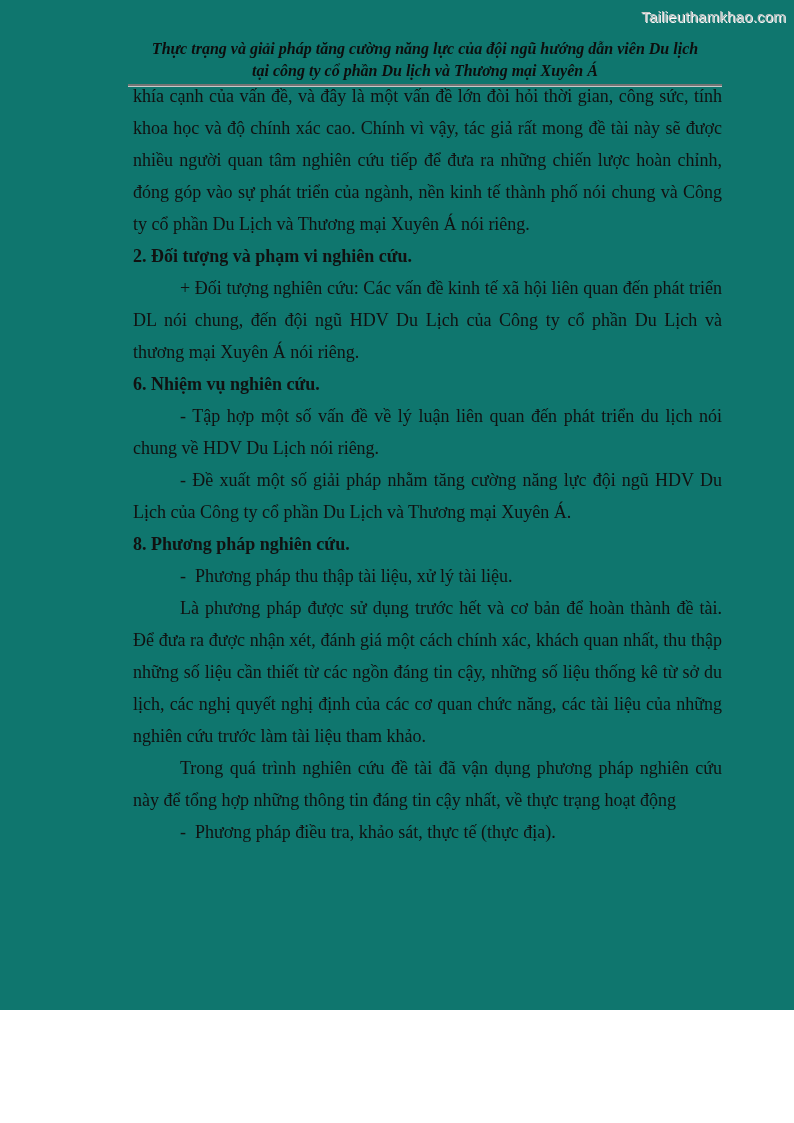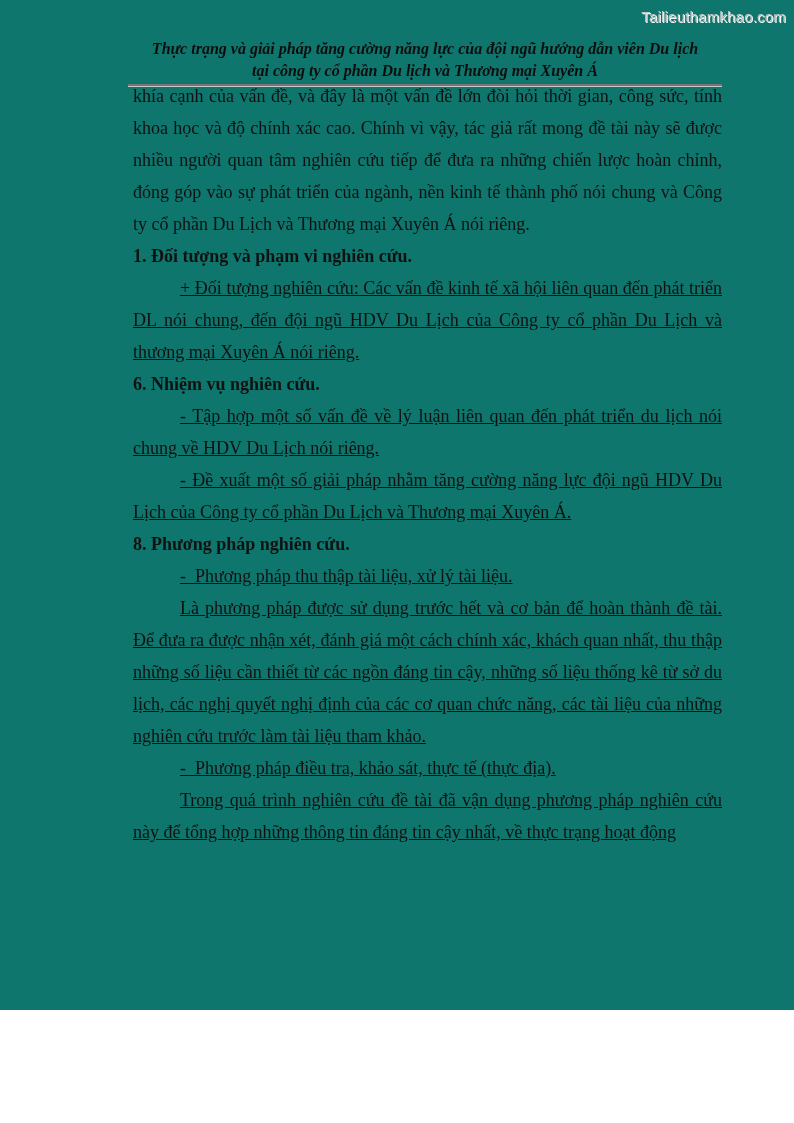--- a/index.html
+++ b/index.html
@@ -48,21 +48,21 @@
     top: 80px;
     left: 133px;
     width: 589px;
     height: 946px;
     font-size: 18px;
     line-height: 32px;
     text-align: justify;
     overflow: hidden;
   }
   .doc-body p { margin: 0; }
-  .para-indent { text-indent: 47px; text-decoration: underline; }
+  .para-indent { text-indent: 47px; }
   .para-plain { text-indent: 0; }
   .section-heading { font-weight: bold; text-indent: 0; text-align: left; }
   .footer-rule {
     position: absolute;
     top: 1040px;
     left: 128px;
     width: 594px;
     height: 2px;
     background: #3f3f3f;
   }
@@ -89,28 +89,28 @@
 
   <div class="doc-header">
     <div>Thực trạng và giải pháp tăng cường năng lực của đội ngũ hướng dẫn viên Du lịch</div>
     <div>tại công ty cổ phần Du lịch và Thương mại Xuyên Á</div>
   </div>
 
   <div class="header-rule"></div>
 
   <div class="doc-body">
     <p class="para-plain">khía cạnh của vấn đề, và đây là một vấn đề lớn đòi hỏi thời gian, công sức, tính khoa học và độ chính xác cao. Chính vì vậy, tác giả rất mong đề tài này sẽ được nhiều người quan tâm nghiên cứu tiếp để đưa ra những chiến lược hoàn chỉnh, đóng góp vào sự phát triển của ngành, nền kinh tế thành phố nói chung và Công ty cổ phần Du Lịch và Thương mại Xuyên Á nói riêng.</p>
-    <p class="section-heading">1. Đối tượng và phạm vi nghiên cứu.</p>
+    <p class="section-heading">2. Đối tượng và phạm vi nghiên cứu.</p>
     <p class="para-indent">+ Đối tượng nghiên cứu: Các vấn đề kinh tế xã hội liên quan đến phát triển DL nói chung, đến đội ngũ HDV Du Lịch của Công ty cổ phần Du Lịch và thương mại Xuyên Á nói riêng.</p>
     <p class="section-heading">6. Nhiệm vụ nghiên cứu.</p>
     <p class="para-indent">- Tập hợp một số vấn đề về lý luận liên quan đến phát triển du lịch nói chung về HDV Du Lịch nói riêng.</p>
     <p class="para-indent">- Đề xuất một số giải pháp nhằm tăng cường năng lực đội ngũ HDV Du Lịch của Công ty cổ phần Du Lịch và Thương mại Xuyên Á.</p>
     <p class="section-heading">8. Phương pháp nghiên cứu.</p>
     <p class="para-indent">- Phương pháp thu thập tài liệu, xử lý tài liệu.</p>
     <p class="para-indent">Là phương pháp được sử dụng trước hết và cơ bản để hoàn thành đề tài. Để đưa ra được nhận xét, đánh giá một cách chính xác, khách quan nhất, thu thập những số liệu cần thiết từ các ngồn đáng tin cậy, những số liệu thống kê từ sở du lịch, các nghị quyết nghị định của các cơ quan chức năng, các tài liệu của những nghiên cứu trước làm tài liệu tham khảo.</p>
+    <p class="para-indent">Trong quá trình nghiên cứu đề tài đã vận dụng phương pháp nghiên cứu này để tổng hợp những thông tin đáng tin cậy nhất, về thực trạng hoạt động</p>
     <p class="para-indent">- Phương pháp điều tra, khảo sát, thực tế (thực địa).</p>
-    <p class="para-indent">Trong quá trình nghiên cứu đề tài đã vận dụng phương pháp nghiên cứu này để tổng hợp những thông tin đáng tin cậy nhất, về thực trạng hoạt động</p>
   </div>
 
   <div class="footer-rule"></div>
 
 
 </div>
 
 </body></html>

